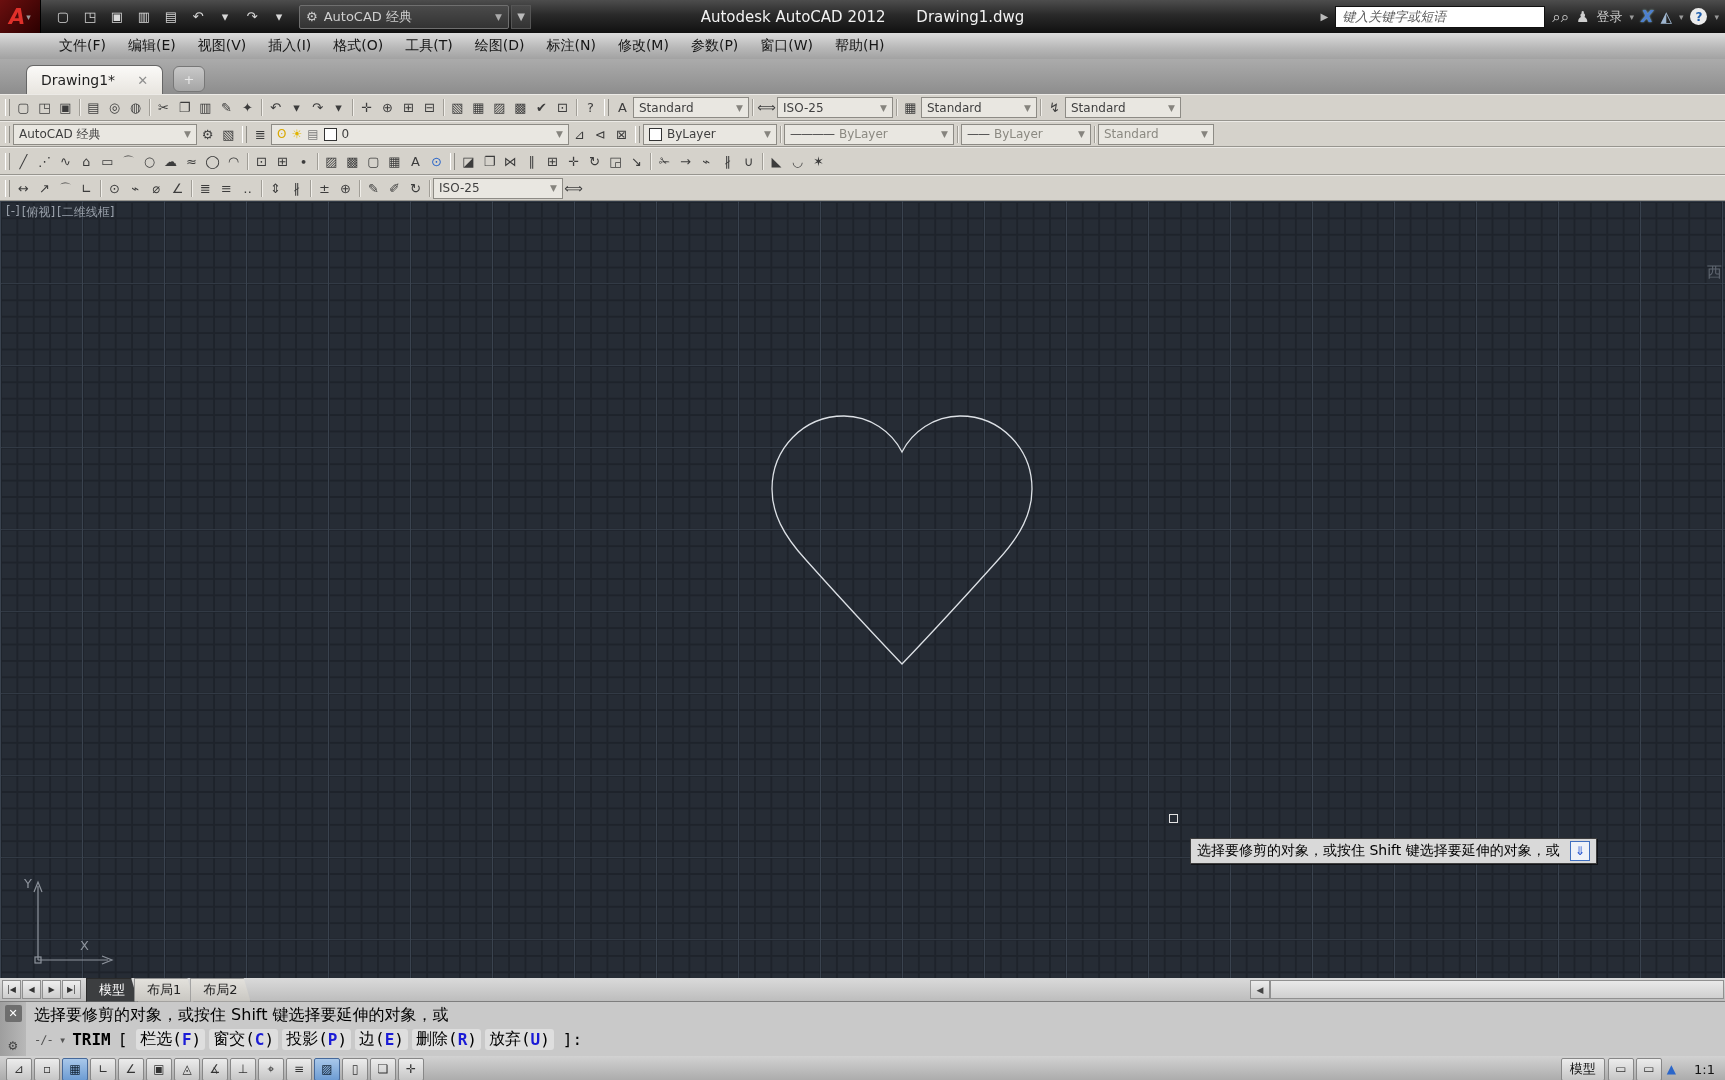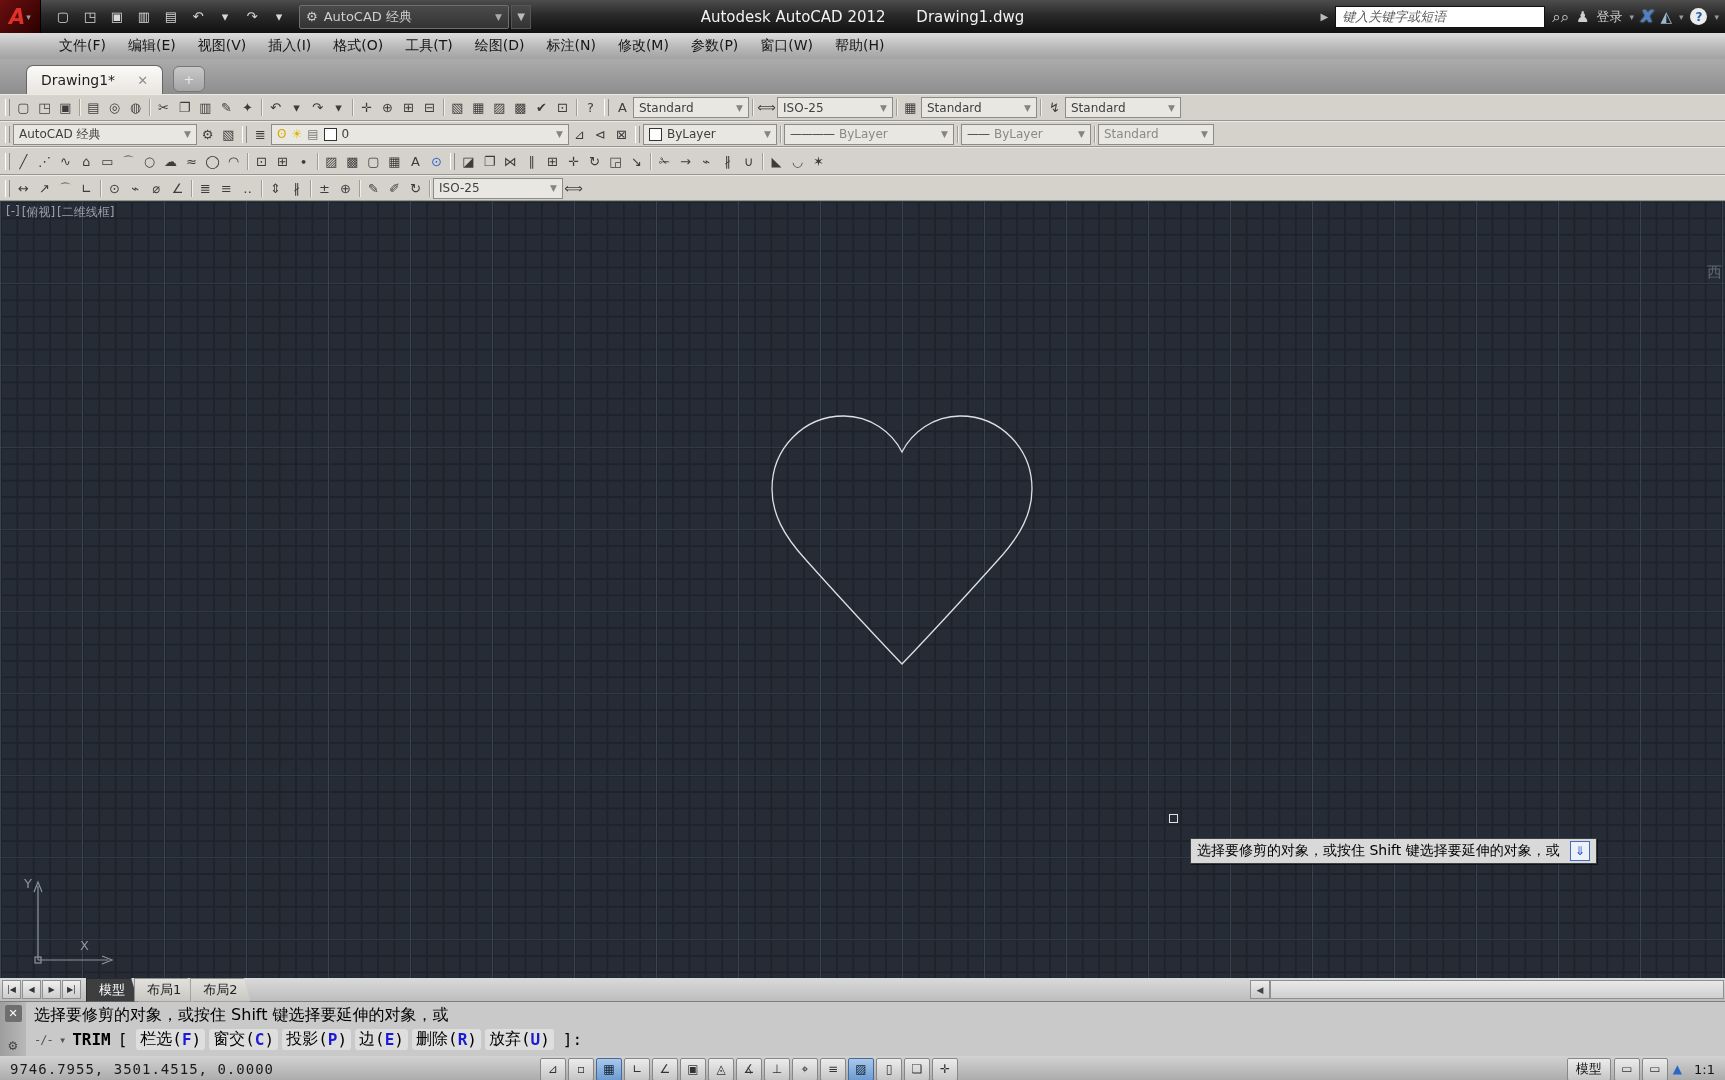--- a/index.html
+++ b/index.html
@@ -92,21 +92,21 @@
   .chip{background:#dedede;border-radius:3px;padding:0 4px;margin:0 2px;display:inline-flex;align-items:center;}
   .chip .key{color:#1b1bd6;font-weight:bold;}
   
   .statusbar{height:26px;background:linear-gradient(#d2d2d2,#a9a9a9);display:flex;align-items:center;font-size:13px;color:#111;padding:0 6px;}
   .coords{width:530px;font-family:"DejaVu Sans Mono","Liberation Mono",monospace;font-size:14px;letter-spacing:1px;color:#1a1a1a;padding-left:4px;}
   .sbtn{width:24px;height:21px;border:1px solid #878787;background:linear-gradient(#ececec,#c6c6c6);display:inline-flex;align-items:center;justify-content:center;
         font-size:12px;color:#333;margin-right:2px;border-radius:2px;}
   .sbtn.on{background:linear-gradient(#a9c8ea,#6d9cd3);border-color:#46699a;color:#123;}
   .st-right{margin-left:auto;display:flex;align-items:center;gap:3px;}
   .model-btn{height:21px;border:1px solid #878787;background:linear-gradient(#ececec,#c6c6c6);display:flex;align-items:center;padding:0 8px;border-radius:2px;font-size:13px;}
-  .scale-lbl{font-size:13px;margin:0 4px 0 9px;}
+  .scale-lbl{font-size:13px;margin:0 4px 0 15px;}
   .ann-ico{color:#2b66c9;font-size:12px;}
 </style>
 </head>
 <body>
 
 <div class="titlebar">
   <div class="logo">
       <span>A</span>
       <span style="font-size:9px;color:#999;margin-left:1px;">▾</span>
     </div>
@@ -646,21 +646,20 @@
           <span class="chip">边(<b class="key">E</b>)</span>
           <span class="chip">删除(<b class="key">R</b>)</span>
           <span class="chip">放弃(<b class="key">U</b>)</span>
         </span>
       <span>]:</span>
     </div>
   </div>
 </div>
 
 <div class="statusbar">
-  <span class="coords">9746.7955,  3501.4515,  0.0000</span>
   <span style="display:flex;align-items:center;">
       <span class="sbtn">
         <span>⊿</span>
       </span>
       <span class="sbtn">
         <span>▫</span>
       </span>
       <span class="sbtn on">
         <span>▦</span>
       </span>

